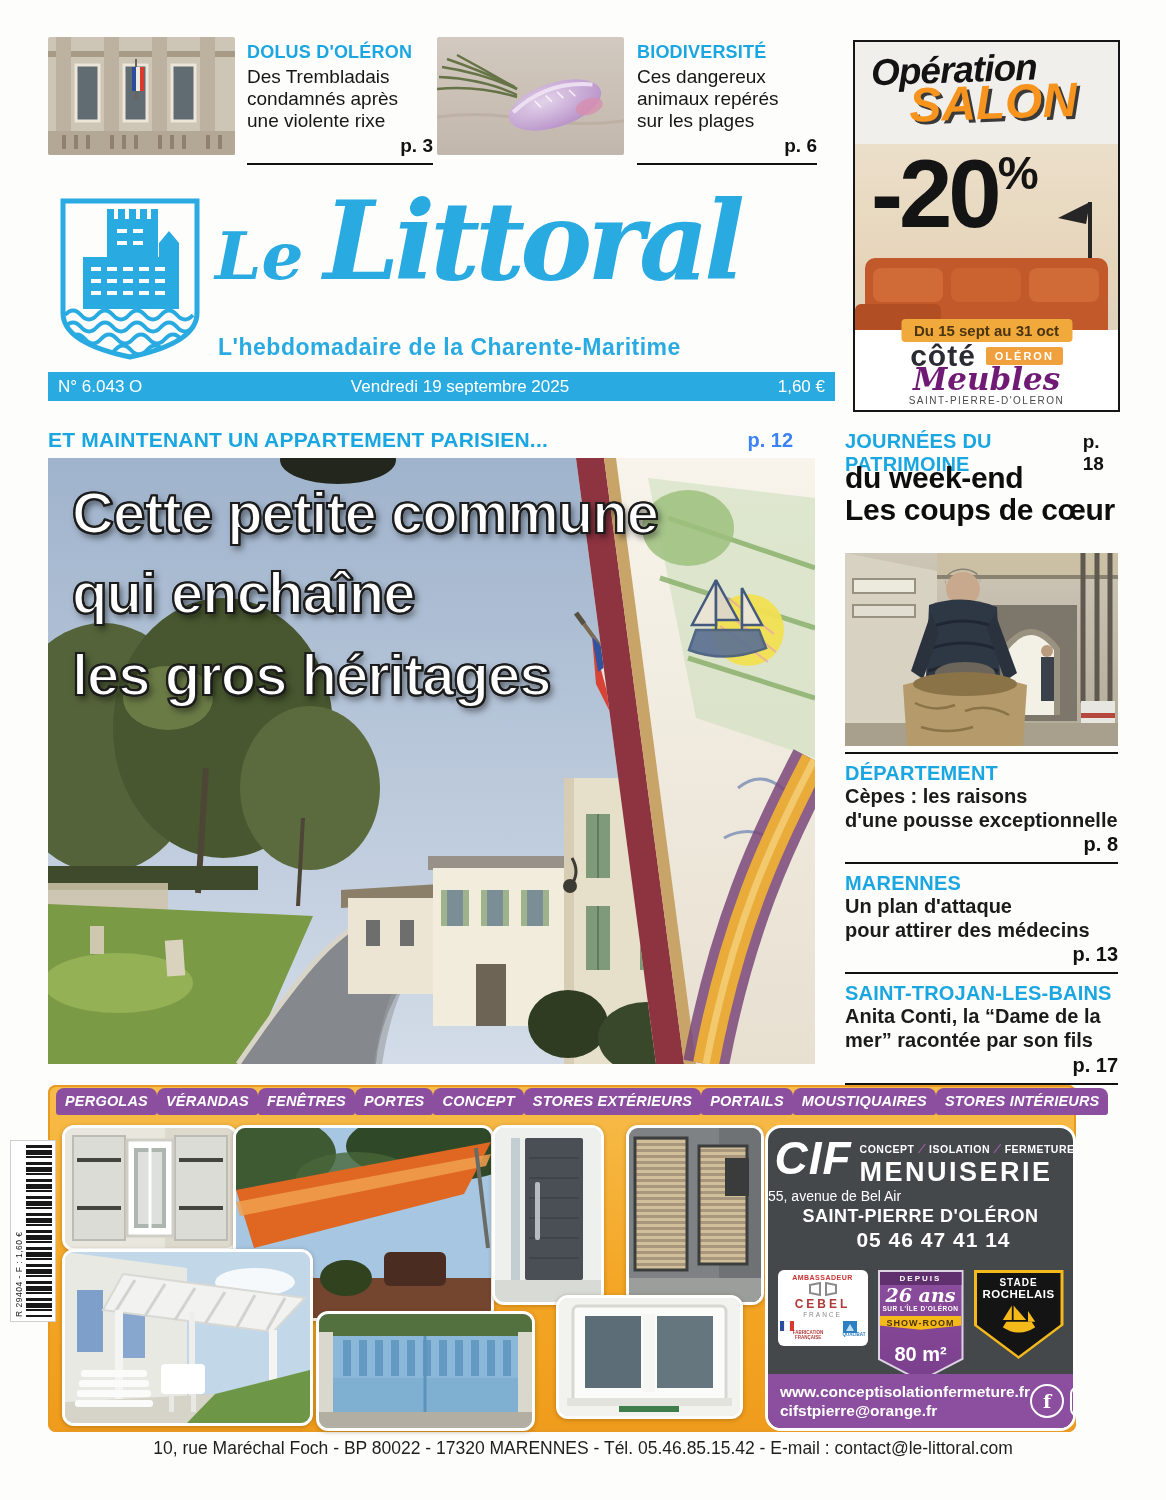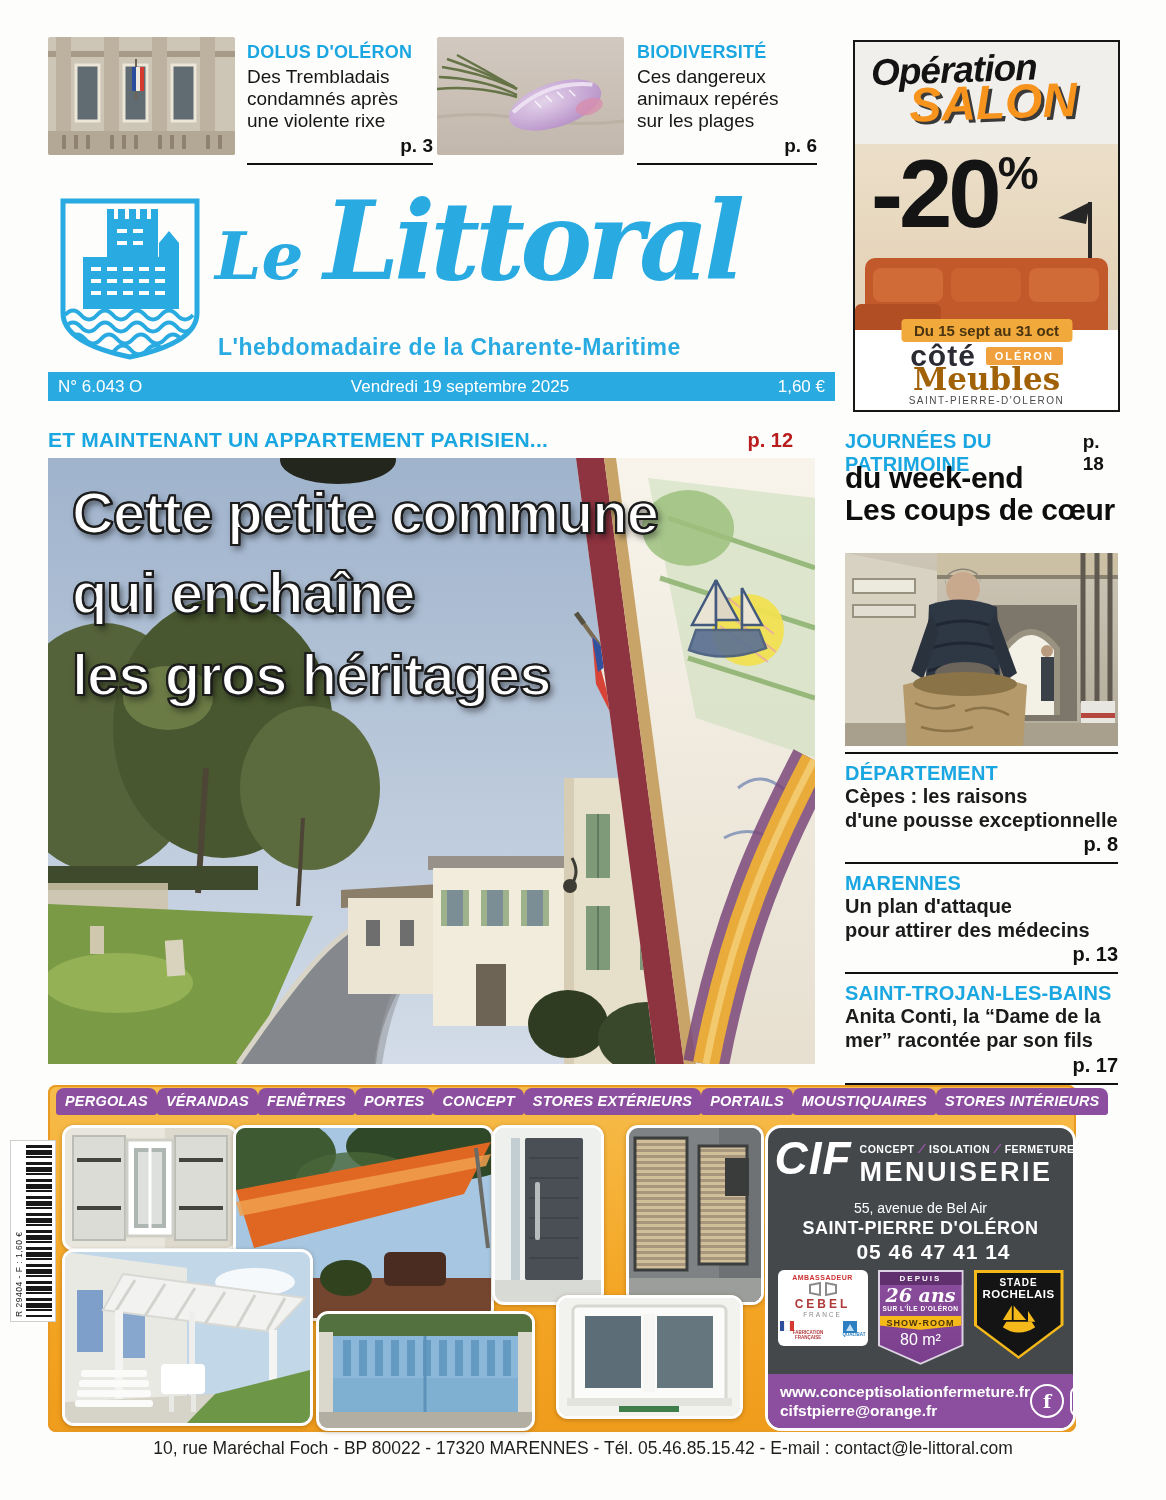--- a/index.html
+++ b/index.html
@@ -20,34 +20,34 @@
   .op-line{font-style:italic;font-weight:900;font-size:37px;color:#131313;margin-left:16px;letter-spacing:-1px;transform:rotate(-2deg);}
   .salon-line{font-style:italic;font-weight:900;font-size:48px;color:#f7941d;margin-top:-16px;margin-left:54px;letter-spacing:0px;text-shadow:3px 3px 0 #3a3a3a;transform:rotate(-2deg);}
   .sofa-photo{position:relative;height:186px;background:linear-gradient(180deg,#ecdfc9 0%,#e5d4ba 70%,#ddd2bd 100%);}
   .discount{position:absolute;left:16px;top:2px;font-weight:900;color:#141414;font-size:96px;letter-spacing:-4px;line-height:1;}
   .discount sup{font-size:46px;letter-spacing:0;vertical-align:38px;}
   .pill{position:absolute;left:50%;transform:translateX(-50%);bottom:-12px;background:#f2a93b;color:#4a3510;font-weight:bold;font-size:15px;padding:3px 13px;border-radius:4px;white-space:nowrap;z-index:3;}
   .sofa-bottom{background:#fff;height:82px;text-align:center;padding-top:14px;position:relative;}
   .cote-row{display:flex;align-items:center;justify-content:center;gap:10px;}
   .cote-word{font-size:30px;font-weight:800;color:#2b2b33;letter-spacing:1px;line-height:.8;}
   .oleron-badge{background:#f0a03c;color:#fff;font-weight:800;font-size:11px;letter-spacing:2px;padding:3px 9px;border-radius:2px;}
-  .meubles-word{font-size:31px;font-weight:800;color:#a16207;font-family:"DejaVu Serif",serif;line-height:1;margin-top:-4px;}
+  .meubles-word{font-size:31px;font-weight:800;font-style:italic;color:#701a75;font-family:"DejaVu Serif",serif;line-height:1;margin-top:-4px;}
   .cote-city{font-size:10px;color:#4a4a4a;letter-spacing:1.5px;margin-top:0px;}
 
   
   .lit-title{display:flex;align-items:baseline;gap:20px;color:#29abe2;font-family:"DejaVu Serif",serif;font-style:italic;font-weight:bold;}
   .lit-le{font-size:66px;}
   .lit-main{font-size:108px;letter-spacing:-5px;}
   .lit-sub{font-size:23px;font-weight:bold;color:#29abe2;font-family:"Liberation Sans",sans-serif;letter-spacing:.5px;}
   .blue-bar{background:#29abe2;color:#fff;display:flex;align-items:center;justify-content:space-between;font-size:17px;padding:0 10px;}
 
   
   .kicker{display:flex;justify-content:space-between;align-items:center;}
   .kicker-label{color:#1aa7e1;font-weight:900;font-size:21px;letter-spacing:.2px;}
-  .kicker-page{color:#b91c1c;font-weight:bold;font-size:20px;margin-right:22px;}
+  .kicker-page{color:#3b82f6;font-weight:bold;font-size:20px;margin-right:22px;}
   .main-photo{overflow:hidden;background:#701a75;text-decoration:underline;}
   .headline-line{position:absolute;left:24px;color:#fff;font-size:58px;font-weight:900;letter-spacing:-1px;line-height:1;
     -webkit-text-stroke:2.2px #1c1c1c;
     text-shadow:3px 4px 7px rgba(0,0,0,.55),1px 1px 0 #222,-1px 1px 0 #222,1px -1px 0 #222,-1px -1px 0 #222;}
 
   
   .lead-cat-row{display:flex;align-items:baseline;gap:12px;}
   .cat{color:#1aa7e1;font-weight:900;font-size:20px;letter-spacing:.2px;}
   .cat-page{color:#111;font-weight:bold;font-size:19px;}
   .lead-title{font-size:30px;font-weight:800;color:#0d0d0d;line-height:1.08;letter-spacing:-.3px;}
@@ -63,42 +63,42 @@
   .tile{position:absolute;border:3px solid #fff;border-radius:12px;overflow:hidden;background:#ddd;box-shadow:0 1px 4px rgba(90,50,0,.35);}
 
   
   .cif{position:absolute;background:#44484b;border:3px solid #fff;border-radius:16px;overflow:hidden;color:#fff;}
   .cif-logo-row{display:flex;align-items:flex-start;justify-content:center;gap:8px;padding-top:10px;}
   .cif-word{font-size:46px;font-weight:900;font-style:italic;line-height:.9;letter-spacing:1px;}
   .cif-right{padding-top:3px;}
   .cif-tagline{display:flex;gap:6px;align-items:center;font-size:10.5px;font-weight:800;letter-spacing:.5px;}
   .slash{color:#a35cb5;font-weight:900;font-style:italic;font-size:13px;}
   .cif-menuiserie{font-size:27px;font-weight:900;letter-spacing:2.5px;margin-top:1px;}
-  .cif-address{text-align:center;font-size:14px;margin-top:12px;}
+  .cif-address{font-size:14px;margin-top:0;}
   .cif-city{text-align:center;font-size:18px;font-weight:900;letter-spacing:.5px;margin-top:2px;}
   .cif-phone{text-align:center;font-size:21px;font-weight:900;letter-spacing:1px;margin-top:1px;margin-left:26px;}
   .badges{position:absolute;left:0;right:0;top:142px;display:flex;justify-content:center;gap:10px;align-items:flex-start;}
   .badge-white{width:86px;background:#fff;border-radius:6px;color:#333;text-align:center;padding:4px 2px 5px 2px;}
   .amb{color:#cc3333;font-size:7px;font-weight:800;letter-spacing:.5px;}
   .cebel{color:#b03a3a;font-size:12px;font-weight:bold;letter-spacing:3px;margin-top:1px;}
   .francetxt{color:#8a8a8a;font-size:6.5px;letter-spacing:2px;}
   .flagrow{display:flex;justify-content:center;gap:6px;margin-top:3px;align-items:flex-start;}
   .miniflag{width:15px;height:10px;display:flex;}
   .miniflag div{flex:1;}
   .minilabel{font-size:4.5px;color:#b03a3a;font-weight:bold;line-height:1.1;}
   .qualibat{width:14px;height:12px;background:#2d7fc1;position:relative;}
   .qualibat:after{content:"";position:absolute;left:3px;top:3px;border-left:4px solid transparent;border-right:4px solid transparent;border-bottom:7px solid #bfe0f2;}
   .quallabel{font-size:4.5px;color:#2d7fc1;font-weight:bold;line-height:1.1;}
   .badge-purple-outer{width:82px;background:#ddd3e4;clip-path:polygon(0 0,100% 0,100% 80%,50% 100%,0 80%);padding:2px;}
   .badge-purple{background:linear-gradient(180deg,#8c4e9e,#7a3f8c);clip-path:polygon(0 0,100% 0,100% 80%,50% 100%,0 80%);text-align:center;padding-bottom:14px;}
   .depuis{background:#5f2f6e;color:#fff;font-size:8px;font-weight:800;letter-spacing:2px;padding:2px 0;}
   .years{font-family:"DejaVu Serif",serif;font-style:italic;font-weight:bold;font-size:19px;color:#fff;line-height:1;margin-top:1px;}
   .island{font-size:6.5px;font-weight:800;color:#fff;letter-spacing:.5px;line-height:1.2;}
   .showroom{background:#f5b91a;color:#4a3208;font-size:9px;font-weight:900;letter-spacing:1px;margin-top:3px;padding:2px 0;clip-path:polygon(0 0,100% 0,100% 70%,50% 100%,0 70%);}
-  .surface{font-size:16px;font-weight:400;color:#fff;margin-top:1px;}
+  .surface{font-size:20px;font-weight:700;color:#fff;margin-top:13px;}
   .badge-black-outer{width:84px;background:#f5b91a;clip-path:polygon(0 0,100% 0,100% 62%,50% 100%,0 62%);padding:3px;}
   .badge-black{background:#141414;clip-path:polygon(0 0,100% 0,100% 62%,50% 100%,0 62%);text-align:center;padding:4px 0 18px 0;}
   .stade1{color:#fff;font-size:10px;font-weight:900;letter-spacing:1px;}
   .stade2{color:#fff;font-size:11.5px;font-weight:900;letter-spacing:.5px;}
   .cif-strip{position:absolute;left:0;right:0;bottom:0;height:54px;background:#8c4e9e;display:flex;align-items:center;justify-content:space-between;padding:0 12px;}
   .cif-links{font-size:15.5px;font-weight:800;line-height:1.25;}
   .social{display:flex;gap:6px;align-items:center;}
   .fb{width:30px;height:30px;border:2.5px solid #fff;border-radius:50%;color:#fff;font-family:"DejaVu Serif",serif;font-weight:bold;font-size:19px;display:flex;align-items:center;justify-content:center;}
   .ig{width:27px;height:27px;border:2.5px solid #fff;border-radius:8px;position:relative;}
   .ig:before{content:"";position:absolute;left:6px;top:6px;width:11px;height:11px;border:2.5px solid #fff;border-radius:50%;}

